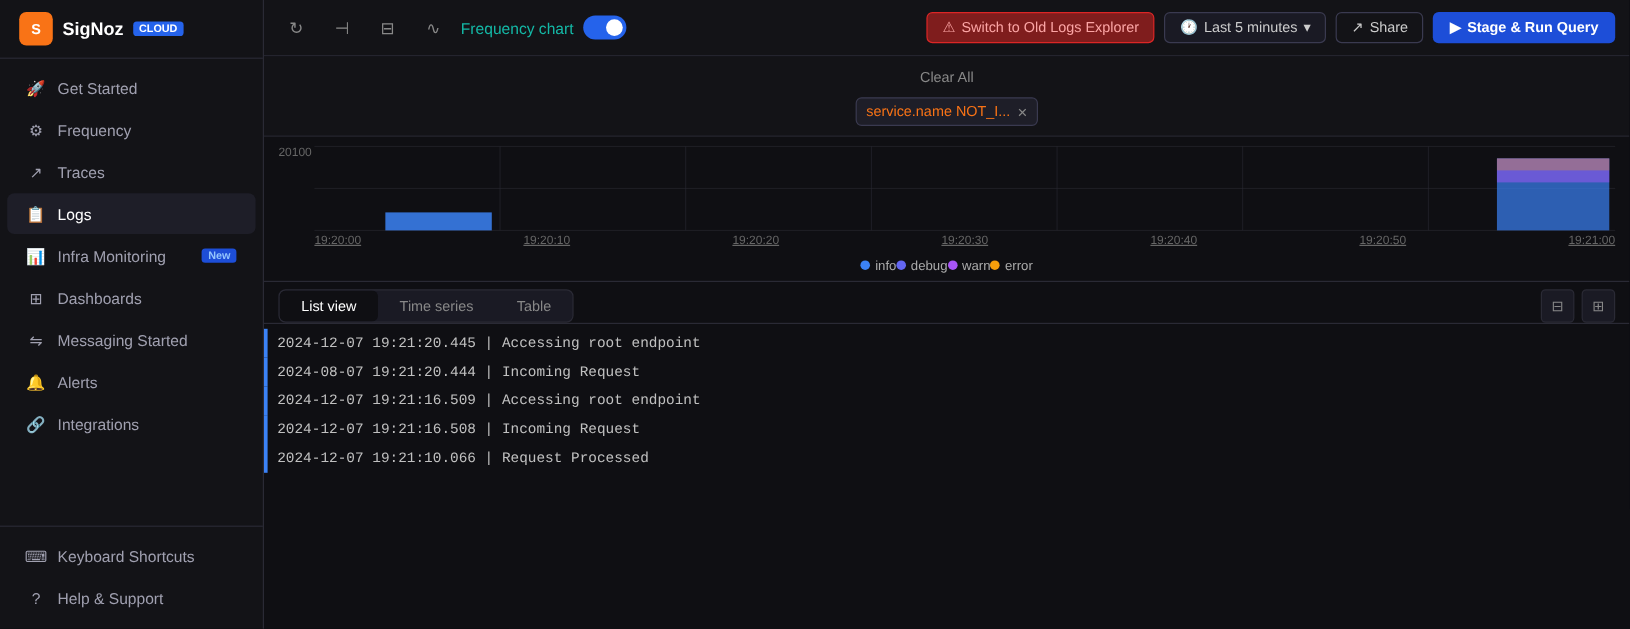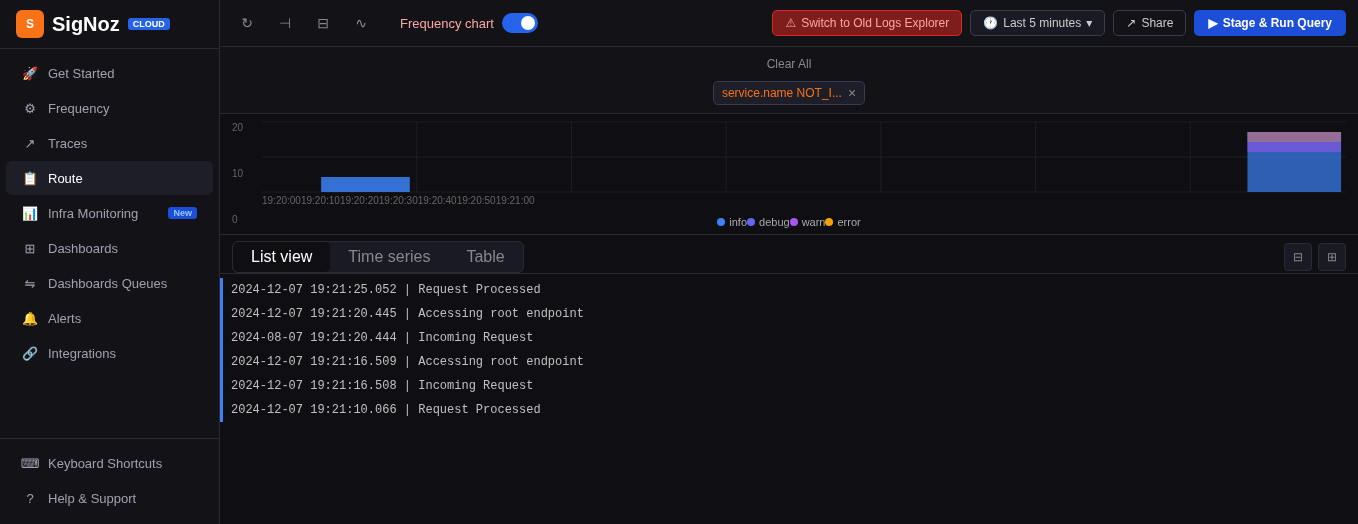--- a/index.html
+++ b/index.html
@@ -30,21 +30,21 @@
       padding: 10px 16px;
       border-bottom: 1px solid #2a2a35;
     }
     .logo-icon {
       width: 28px; height: 28px;
       background: #f97316;
       border-radius: 6px;
       display: flex; align-items: center; justify-content: center;
       font-weight: 700; color: white; font-size: 12px;
     }
-    .logo-text { font-weight: 700; font-size: 20px; color: #fff; }
+    .logo-text { font-weight: 700; font-size: 15px; color: #fff; }
     .logo-badge {
       background: #2563eb;
       color: #fff;
       font-size: 9px;
       padding: 1px 5px;
       border-radius: 3px;
       font-weight: 600;
       text-transform: uppercase;
     }
     .sidebar-nav { flex: 1; padding: 6px 0; overflow-y: auto; }
@@ -94,21 +94,21 @@
     .topbar-icon-btn {
       width: 30px; height: 30px;
       background: transparent;
       border: none;
       border-radius: 5px;
       color: #888;
       display: flex; align-items: center; justify-content: center;
       cursor: pointer;
       font-size: 14px;
     }
-    .freq-label { color: #fca5a5; font-size: 13px; margin-left: 16px; }
+    .freq-label { color: #14b8a6; font-size: 13px; margin-left: 0; }
     .toggle-switch {
       width: 36px; height: 20px;
       background: #2563eb;
       border-radius: 10px;
       position: relative;
       cursor: pointer;
       display: inline-block;
     }
     .toggle-switch::after {
       content: '';
@@ -205,37 +205,37 @@
     }
     .chart-container {
       position: relative;
       height: 90px;
     }
     .chart-y-labels {
       position: absolute;
       left: 0;
       top: 0;
       display: flex;
-      flex-direction: column;
+      flex-direction: row;
       justify-content: space-between;
       height: 70px;
       color: #666;
       font-size: 10px;
-      gap: 35px;
     }
     svg.chart-svg {
       width: 100%;
       height: 70px;
     }
     .chart-x-labels {
       display: flex;
-      justify-content: flex-start;
+      justify-content: space-between;
       color: #666;
       font-size: 10px;
       padding: 0 0 0 30px;
+      text-decoration: underline;
     }
     .chart-legend {
       display: flex;
       align-items: flex-end;
       justify-content: center;
       padding: 4px 0 2px;
       font-size: 11px;
       color: #aaa;
     }
     .legend-dot {
@@ -260,21 +260,21 @@
       border: 1px solid #2a2a35;
       border-radius: 6px;
       overflow: hidden;
     }
     .tab-btn {
       padding: 6px 18px;
       background: transparent;
       border: none;
       color: #888;
       cursor: pointer;
-      font-size: 16px;
+      font-size: 12px;
       transition: background 0.15s;
     }
     .tab-btn.active {
       background: #0f0f13;
       color: #fff;
       border-radius: 5px;
     }
     .tab-spacer { flex: 1; }
     .tab-icon-btn {
       width: 28px; height: 28px;
@@ -332,34 +332,34 @@
         <div class="sidebar-item">
           <span class="icon">⚙</span>
                 <span>Frequency</span>
         </div>
         <div class="sidebar-item">
           <span class="icon">↗</span>
                 <span>Traces</span>
         </div>
         <div class="sidebar-item active">
           <span class="icon">📋</span>
-                <span>Route</span>
+                <span>Logs</span>
         </div>
         <div class="sidebar-item">
           <span class="icon">📊</span>
                 <span>Infra Monitoring</span>
           <span class="badge">New</span>
         </div>
         <div class="sidebar-item">
           <span class="icon">⊞</span>
                 <span>Dashboards</span>
         </div>
         <div class="sidebar-item">
           <span class="icon">⇋</span>
-                <span>Dashboards Queues</span>
+                <span>Messaging Started</span>
         </div>
         <div class="sidebar-item">
           <span class="icon">🔔</span>
                 <span>Alerts</span>
         </div>
         <div class="sidebar-item">
           <span class="icon">🔗</span>
                 <span>Integrations</span>
         </div>
       </div>
@@ -465,23 +465,20 @@
       <button class="tab-btn active">List view</button>
       <button class="tab-btn">Time series</button>
       <button class="tab-btn">Table</button>
     </div>
     <div class="tab-spacer"></div>
     <button class="tab-icon-btn" title="Export">⊟</button>
     <button class="tab-icon-btn" title="Columns" style="margin-left:4px;">⊞</button>
   </div>
 
   <div class="log-list" id="log-list">
-  <div class="log-entry info">
-        <span class="log-text">2024-12-07 19:21:25.052 | Request Processed</span>
-      </div>
       <div class="log-entry info">
         <span class="log-text">2024-12-07 19:21:20.445 | Accessing root endpoint</span>
       </div>
       <div class="log-entry info">
         <span class="log-text">2024-08-07 19:21:20.444 | Incoming Request</span>
       </div>
       <div class="log-entry info">
         <span class="log-text">2024-12-07 19:21:16.509 | Accessing root endpoint</span>
       </div>
       <div class="log-entry info">

